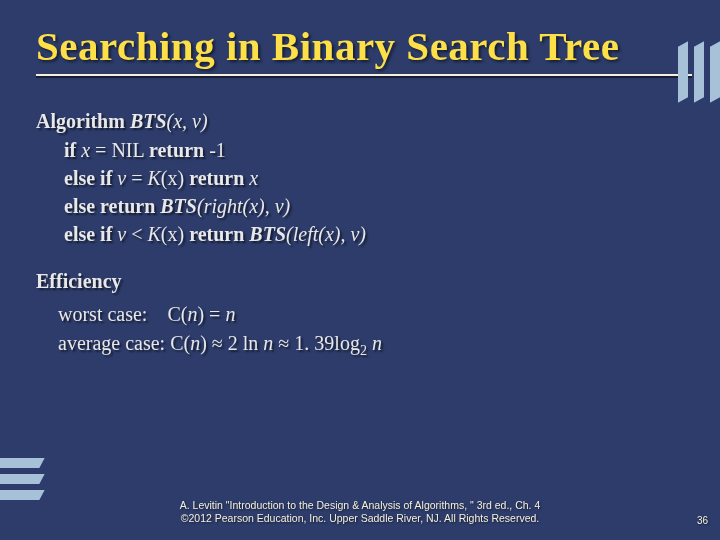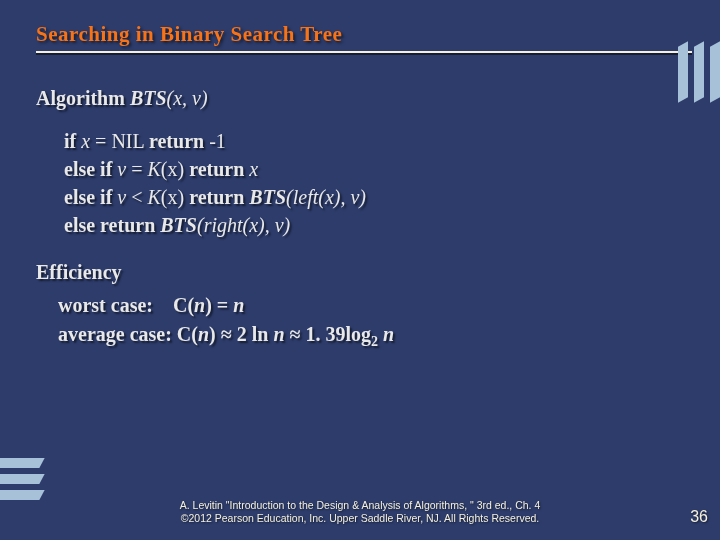--- a/index.html
+++ b/index.html
@@ -11,50 +11,50 @@
     position: relative;
     overflow: hidden;
   }
   .slide {
     position: relative;
     width: 100%; height: 100%;
     padding: 22px 36px 0 36px;
   }
   .title {
     font-family: "Times New Roman", Times, serif;
-    font-size: 21px;
+    font-size: 41px;
     font-weight: bold;
-    color: #f97316;
+    color: #fde047;
     text-shadow: 2px 2px 3px rgba(0,0,0,0.55);
     letter-spacing: 0.5px;
   }
   .title-underline {
     height: 2px;
     background: #f5f0dc;
     box-shadow: 0 2px 0 rgba(0,0,0,0.5);
     margin-top: 4px;
     width: 656px;
   }
   .content {
     margin-top: 32px;
     font-size: 20px;
     line-height: 1.35;
     text-shadow: 2px 2px 2px rgba(0,0,0,0.55);
   }
   .algo-head { }
   .b { font-weight: bold; text-align: right; }
   .i { font-style: italic; }
   .bi { font-weight: bold; font-style: italic; }
-  .algo-body { padding-left: 28px; margin-top: 16px; }
+  .algo-body { padding-left: 28px; margin-top: 2px; }
   .algo-body div { margin-top: 1px; }
   .eff-head {
     margin-top: 20px;
     font-weight: bold;
   }
-  .eff-body { padding-left: 22px; margin-top: 6px; font-weight: bold; }
+  .eff-body { padding-left: 22px; margin-top: 6px; font-weight: normal; }
   .eff-body div { margin-top: 2px; }
   .sub2 { font-size: 0.7em; vertical-align: sub; }
   .deco-right {
     position: absolute; right: 0; top: 44px;
     display: flex; gap: 6px;
   }
   .deco-right span {
     display: block; width: 10px; height: 56px;
     background: #a7c1d9;
     transform: skewY(-28deg);
@@ -76,21 +76,21 @@
     font-family: Arial, Helvetica, sans-serif;
     font-size: 10.5px;
     color: #f5f0dc;
     text-shadow: 1px 1px 2px rgba(0,0,0,0.5);
     line-height: 1.3;
   }
   .pagenum {
     position: absolute;
     right: 12px; bottom: 14px;
     font-family: Arial, Helvetica, sans-serif;
-    font-size: 16px;
+    font-size: 10px;
     color: #f5f0dc;
     text-shadow: 1px 1px 2px rgba(0,0,0,0.5);
   }
 </style>
 </head>
 <body>
 
 <div class="slide">
   <div class="deco-right">
       <span></span>
@@ -116,24 +116,24 @@
 
 
     <div class="algo-body">
       <div>
         <span class="b">if </span><span class="i">x</span><span> = NIL  </span><span class="b">return </span><span>-1</span>
       </div>
       <div>
         <span class="b">else if  </span><span class="i">v</span><span> = </span><span class="i">K</span><span>(x)  </span><span class="b">return </span><span class="i">x</span>
       </div>
       <div>
-        <span class="b">else if  </span><span class="i">v</span><span> &lt; </span><span class="i">K</span><span>(x)  </span><span class="b">return </span><span class="bi">BTS</span><span class="i">(left(x), v)</span>
+        <span class="b">else return </span><span class="bi">BTS</span><span class="i">(right(x), v)</span>
       </div>
       <div>
-        <span class="b">else return </span><span class="bi">BTS</span><span class="i">(right(x), v)</span>
+        <span class="b">else if  </span><span class="i">v</span><span> &lt; </span><span class="i">K</span><span>(x)  </span><span class="b">return </span><span class="bi">BTS</span><span class="i">(left(x), v)</span>
       </div>
     </div>
 
     <div class="eff-head">Efficiency</div>
 
     <div class="eff-body">
       <div>
         <span>worst case:&nbsp;&nbsp;&nbsp;&nbsp;</span><span>C(</span><span class="i">n</span><span>) = </span><span class="i">n</span>
       </div>
       <div>

